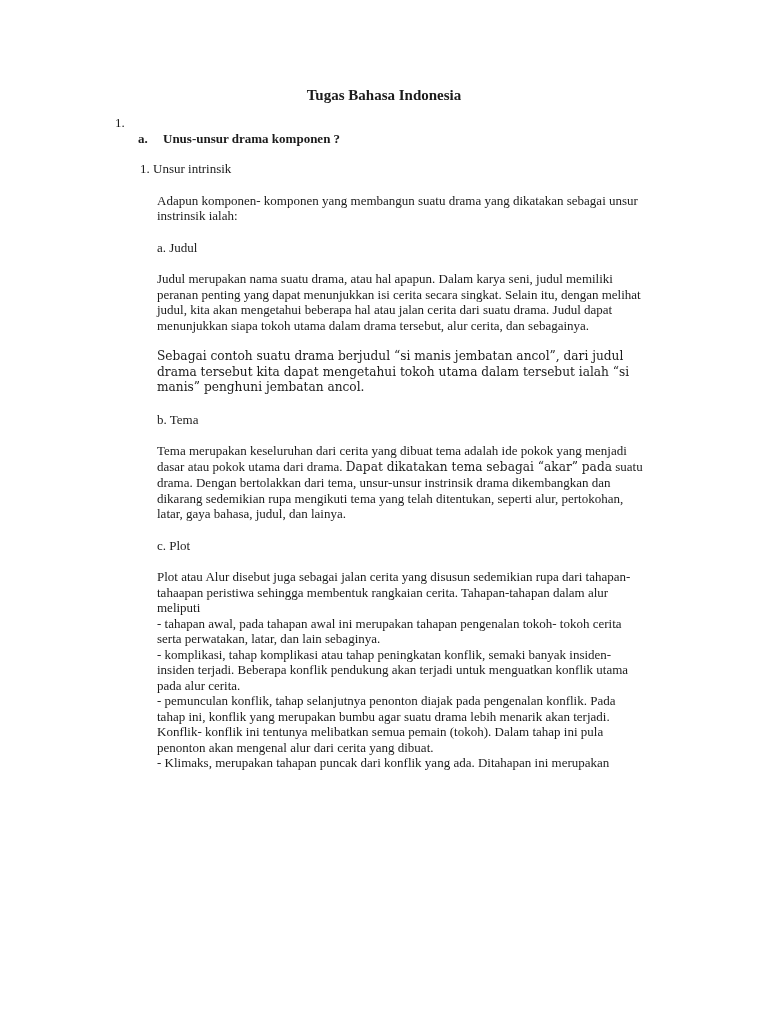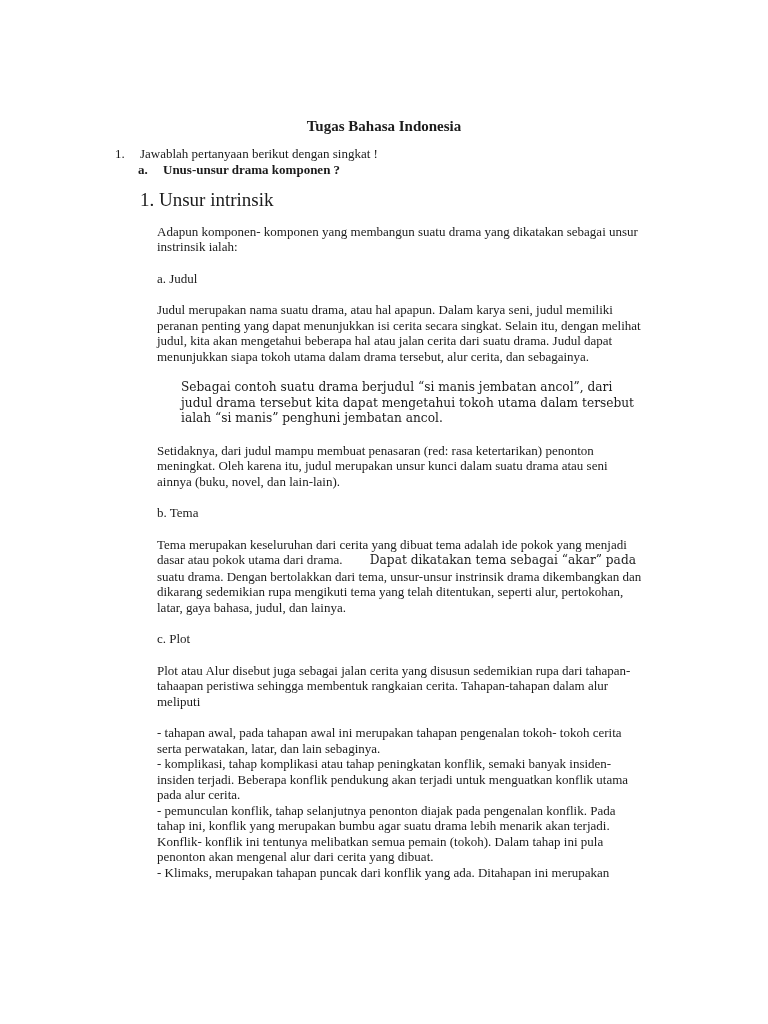--- a/index.html
+++ b/index.html
@@ -7,21 +7,21 @@
     width: 768px; height: 1024px;
     background: #ffffff;
     font-family: "Liberation Serif", serif;
     color: #1b1b1b;
   }
   .page {
     position: relative;
     width: 768px; height: 884px;
     background: #ffffff;
     overflow: hidden;
-    padding-top: 118px;
+    padding-top: 87px;
   }
   .title, .subtitle {
     text-align: center;
     font-size: 15px;
     font-weight: bold;
     line-height: 16px;
   }
   .subtitle { margin-top: 11px; }
   .q-line {
     margin: 12px 0 0 115px;
@@ -33,70 +33,67 @@
   .subq-line {
     margin-left: 138px;
     display: flex;
     font-size: 13px;
     font-weight: bold;
     line-height: 15.5px;
   }
   .subq-letter { width: 25px; flex: 0 0 25px; }
   .h-intrinsic {
     margin: 15px 0 0 140px;
-    font-size: 19px;
+    font-size: 13px;
     line-height: 15.5px;
   }
   .body {
     margin-left: 157px;
     width: 486px;
     font-size: 13px;
     line-height: 15.5px;
     text-align: left;
   }
   .body p { margin-top: 16px; }
   .altfont {
     font-family: "DejaVu Serif", serif;
     font-size: 12.2px;
-    margin-left: 24px;
   }
-  .stages { margin-top: 16px; }
+  .stages { }
   .stages .stage { margin-top: 0; }
 </style>
 </head>
 <body>
 
 <div class="page">
 
   <div class="title">Tugas Bahasa Indonesia</div>
 
   <div class="q-line">
     <span class="q-num">1.</span>
-    <span class="q-text">Jawablah pertanyaan berikut dengan singkat !</span>
   </div>
 
   <div class="subq-line">
     <span class="subq-letter">a.</span>
     <span class="subq-text">Unus-unsur drama komponen ?</span>
   </div>
 
   <div class="h-intrinsic">1. Unsur intrinsik</div>
 
   <div class="body">
 
 
     <p>Adapun komponen- komponen yang membangun suatu drama yang dikatakan sebagai unsur instrinsik ialah:</p>
 
     <p class="subhead">a. Judul</p>
 
     <p>Judul merupakan nama suatu drama, atau hal apapun. Dalam karya seni, judul memiliki peranan penting yang dapat menunjukkan isi cerita secara singkat. Selain itu, dengan melihat judul, kita akan mengetahui beberapa hal atau jalan cerita dari suatu drama. Judul dapat menunjukkan siapa tokoh utama dalam drama tersebut, alur cerita, dan sebagainya.</p>
 
     <p class="altfont">Sebagai contoh suatu drama berjudul “si manis jembatan ancol”, dari judul drama tersebut kita dapat mengetahui tokoh utama dalam tersebut ialah “si manis” penghuni jembatan ancol.</p>
 
-    <p>Setidaknya, dari judul mampu  membuat penasaran (red: rasa ketertarikan) penonton meningkat. Oleh karena itu, judul merupakan unsur kunci dalam suatu drama atau seni ainnya (buku, novel, dan lain-lain).</p>
 
     <p class="subhead">b. Tema</p>
 
     <p><span>Tema merupakan keseluruhan dari cerita yang dibuat tema adalah ide pokok yang menjadi dasar atau pokok utama dari drama. </span><span class="altfont">Dapat dikatakan tema sebagai “akar” pada</span><span> suatu drama. Dengan bertolakkan dari tema, unsur-unsur instrinsik drama dikembangkan dan dikarang sedemikian rupa mengikuti tema yang telah ditentukan, seperti alur, pertokohan, latar, gaya bahasa, judul, dan lainya.</span></p>
 
     <p class="subhead">c. Plot</p>
 
     <p>Plot atau Alur disebut juga sebagai jalan cerita yang disusun sedemikian rupa dari tahapan-tahaapan peristiwa sehingga membentuk rangkaian cerita. Tahapan-tahapan dalam alur meliputi</p>
 
     <div class="stages">

